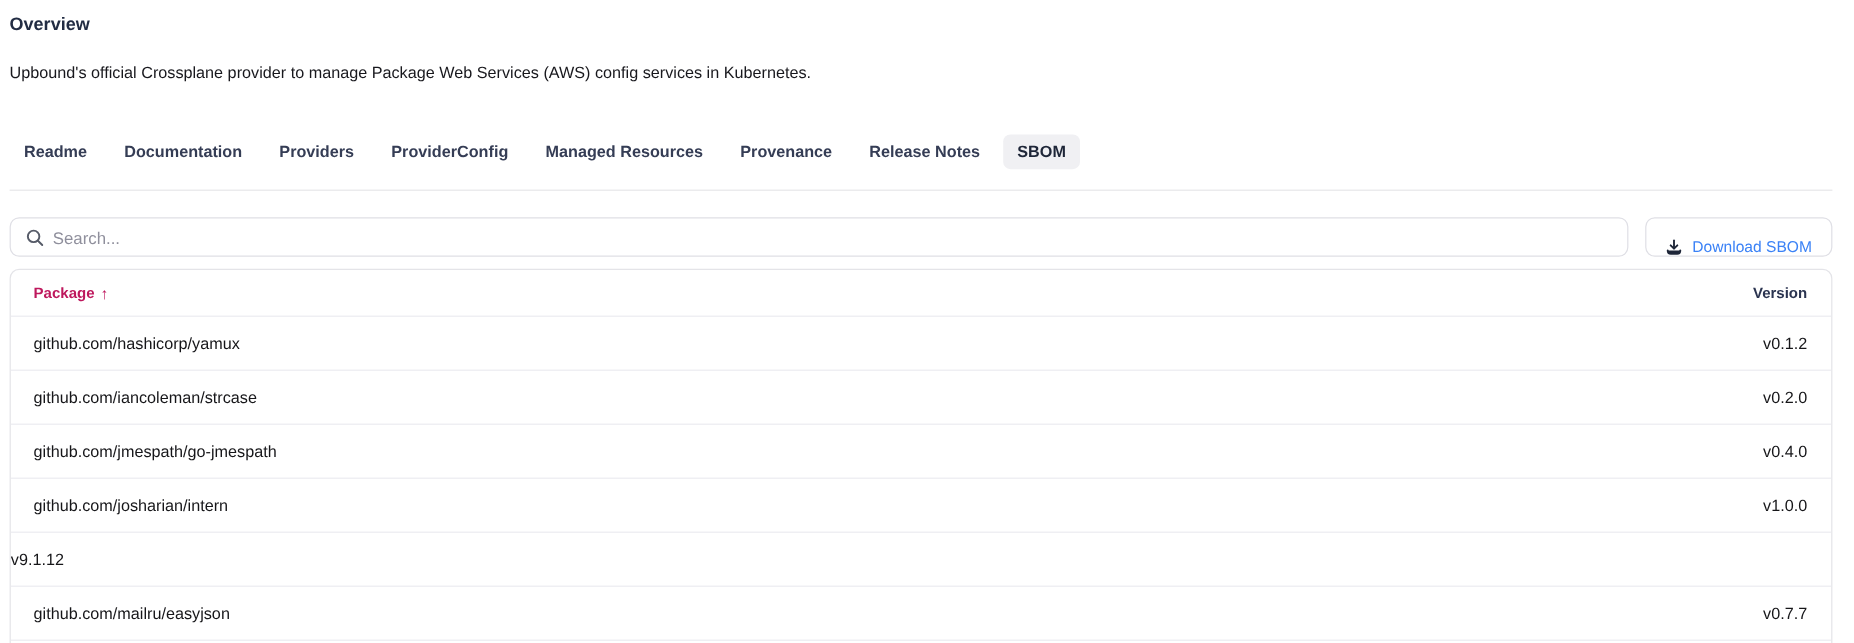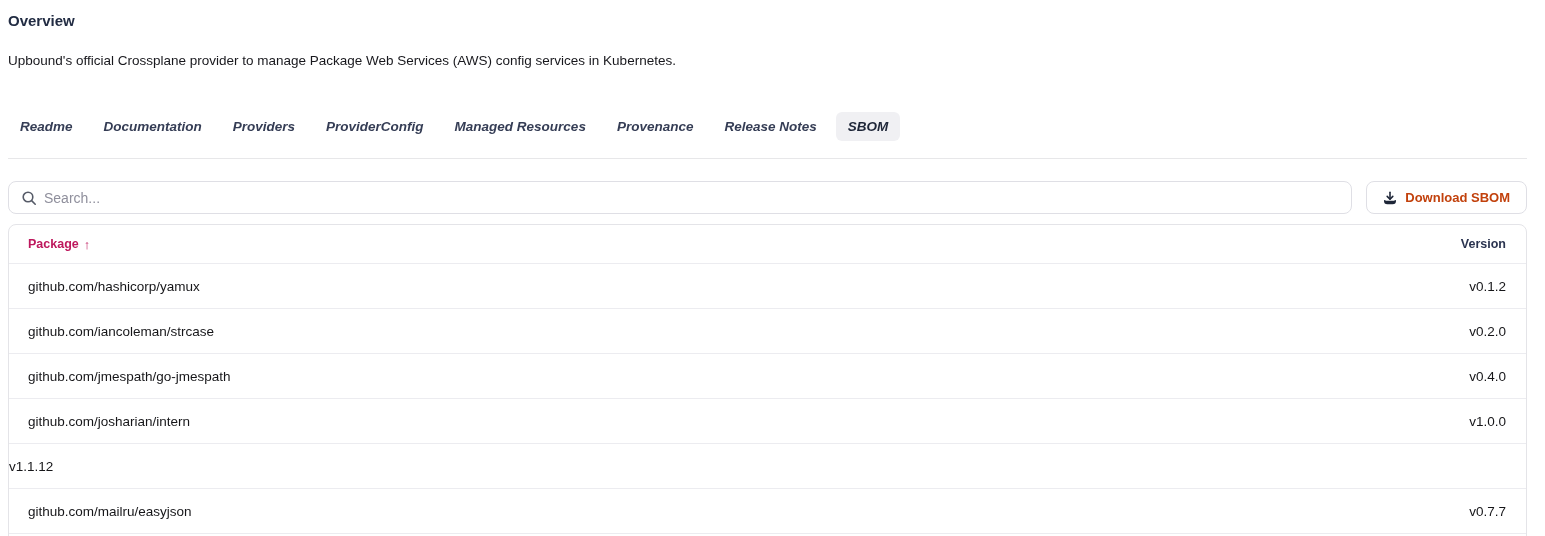--- a/index.html
+++ b/index.html
@@ -24,21 +24,20 @@
     color: #18181d;
     line-height: 15px;
   }
 
   
   .tabbar {
     margin-top: 44px;
     display: flex;
     align-items: center;
     gap: 7px;
-    font-style: italic;
   }
   .tab {
     height: 29px;
     line-height: 29px;
     padding: 0 12px;
     font-size: 13.5px;
     font-weight: bold;
     color: #353d55;
     border-radius: 6px;
     cursor: pointer;
@@ -84,27 +83,27 @@
     background: transparent;
   }
   .searchbox input::placeholder { color: #8f8f9c; opacity: 1; }
 
   .download-btn {
     height: 33px;
     border: 1px solid #dfdfe5;
     border-radius: 8px;
     background: #ffffff;
     display: flex;
-    align-items: center;
+    align-items: flex-end;
     gap: 8px;
     padding: 0 16px;
     font-family: "Liberation Sans", sans-serif;
     font-size: 13px;
-    font-weight: bold;
-    color: #c2410c;
+    font-weight: normal;
+    color: #3b82f6;
     cursor: pointer;
     white-space: nowrap;
   }
   .download-btn svg { display: block; }
 
   
   .table {
     margin-top: 10px;
     border: 1px solid #e4e4e8;
     border-radius: 8px 8px 0 0;
@@ -215,21 +214,21 @@
         </div>
         <div class="row">
           <div class="cell-package">github.com/jmespath/go-jmespath</div>
           <div class="cell-version">v0.4.0</div>
         </div>
         <div class="row">
           <div class="cell-package">github.com/josharian/intern</div>
           <div class="cell-version">v1.0.0</div>
         </div>
         <div class="row">
-          <div class="cell-version">v1.1.12</div>
+          <div class="cell-version">v9.1.12</div>
         </div>
         <div class="row">
           <div class="cell-package">github.com/mailru/easyjson</div>
           <div class="cell-version">v0.7.7</div>
         </div>
       </div>
     <div class="row stub"></div>
   </div>
 
 </div>

